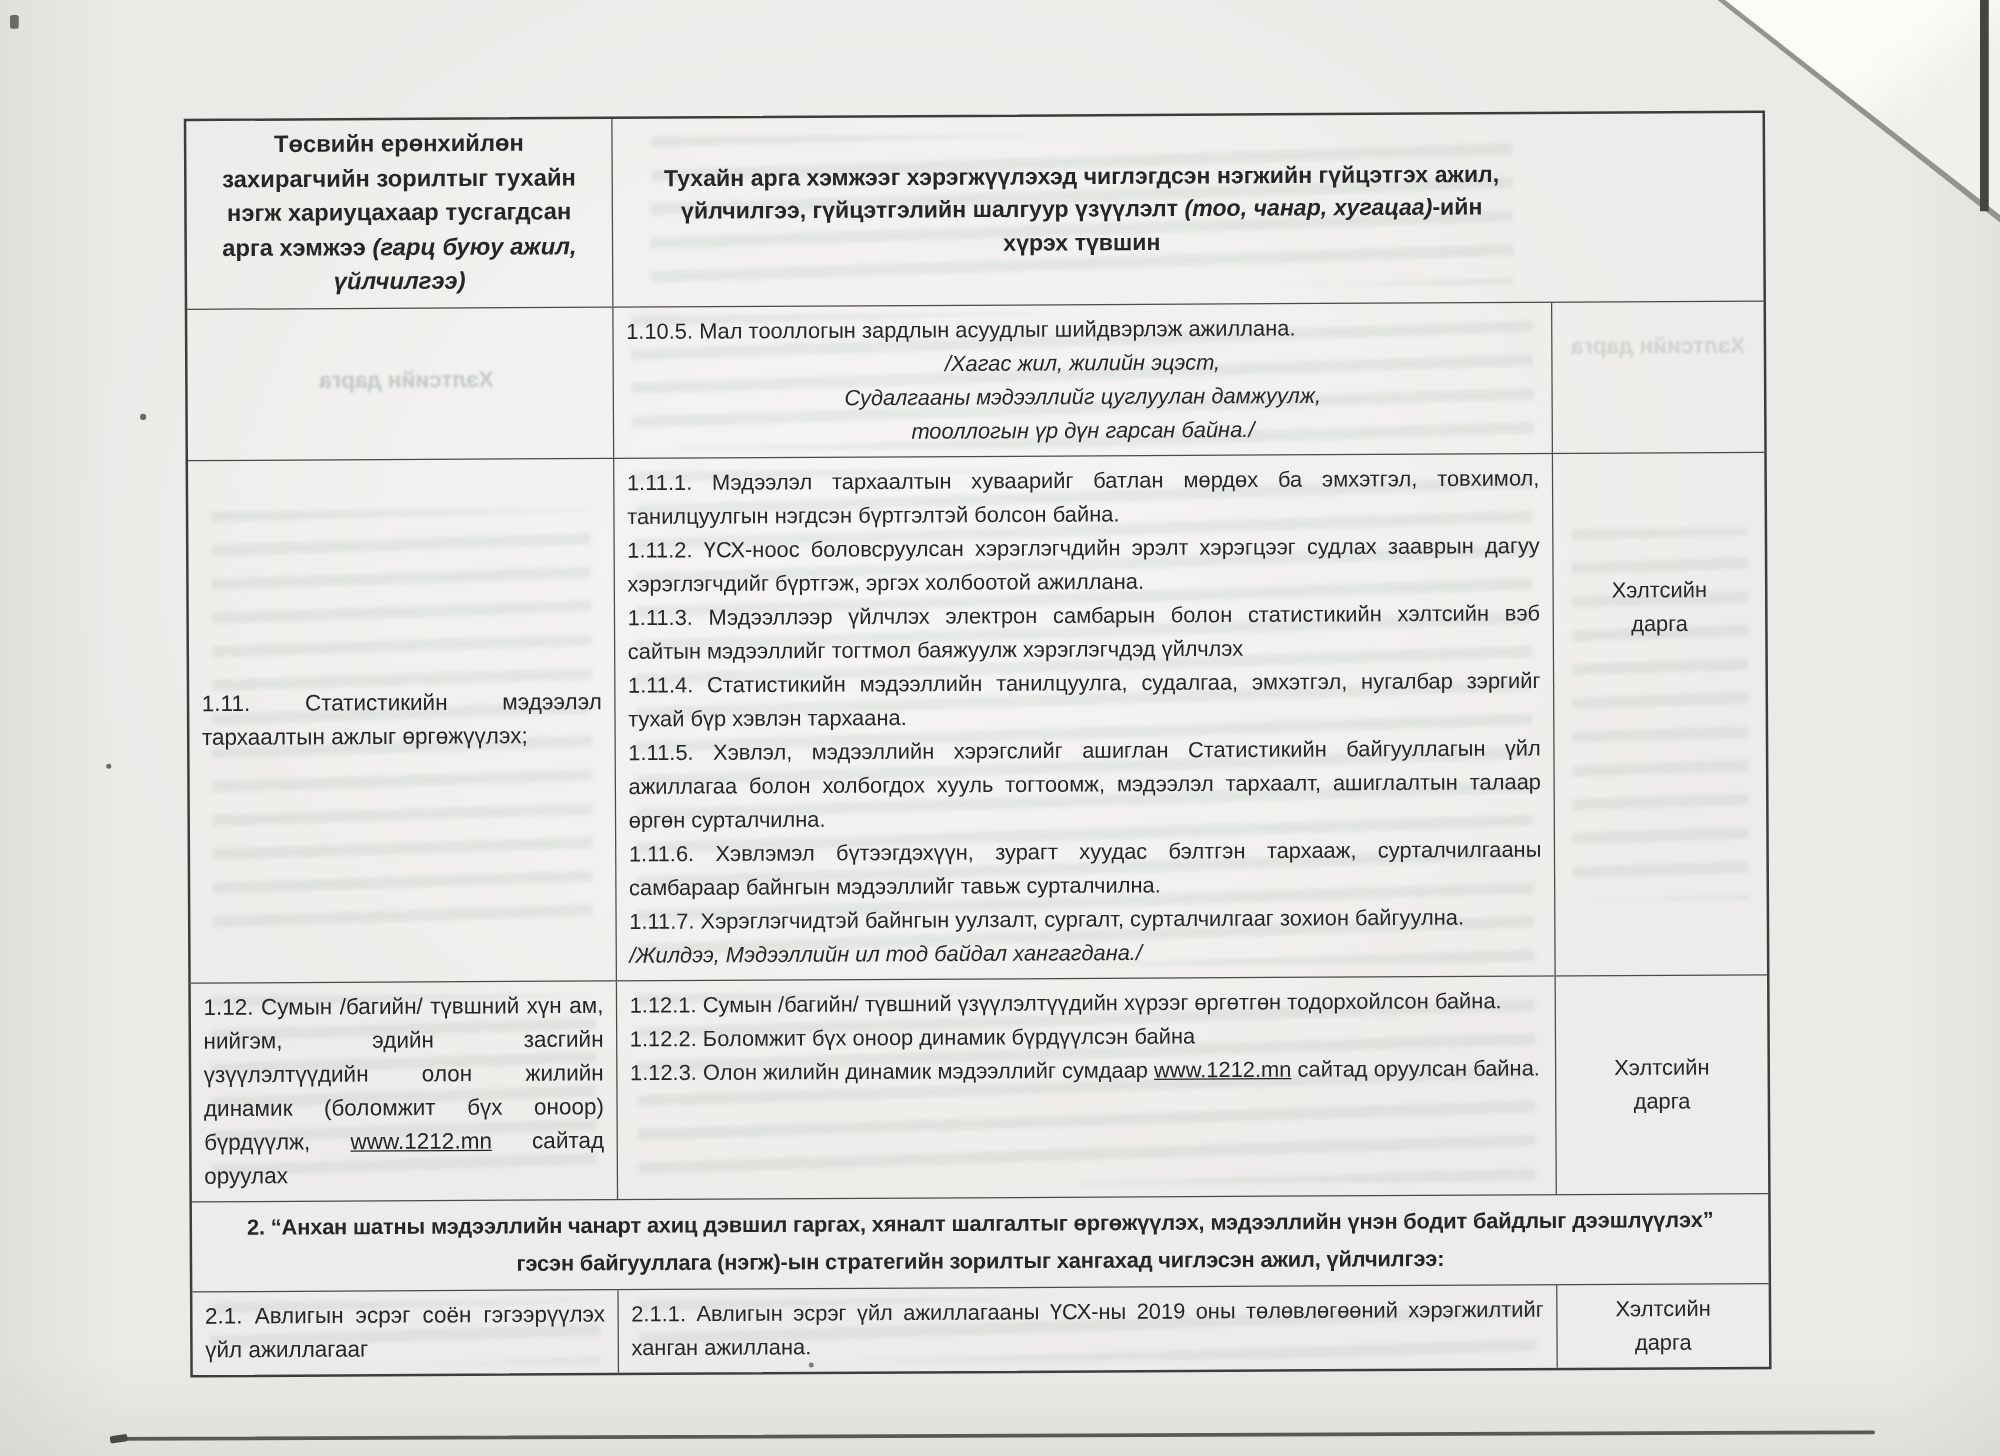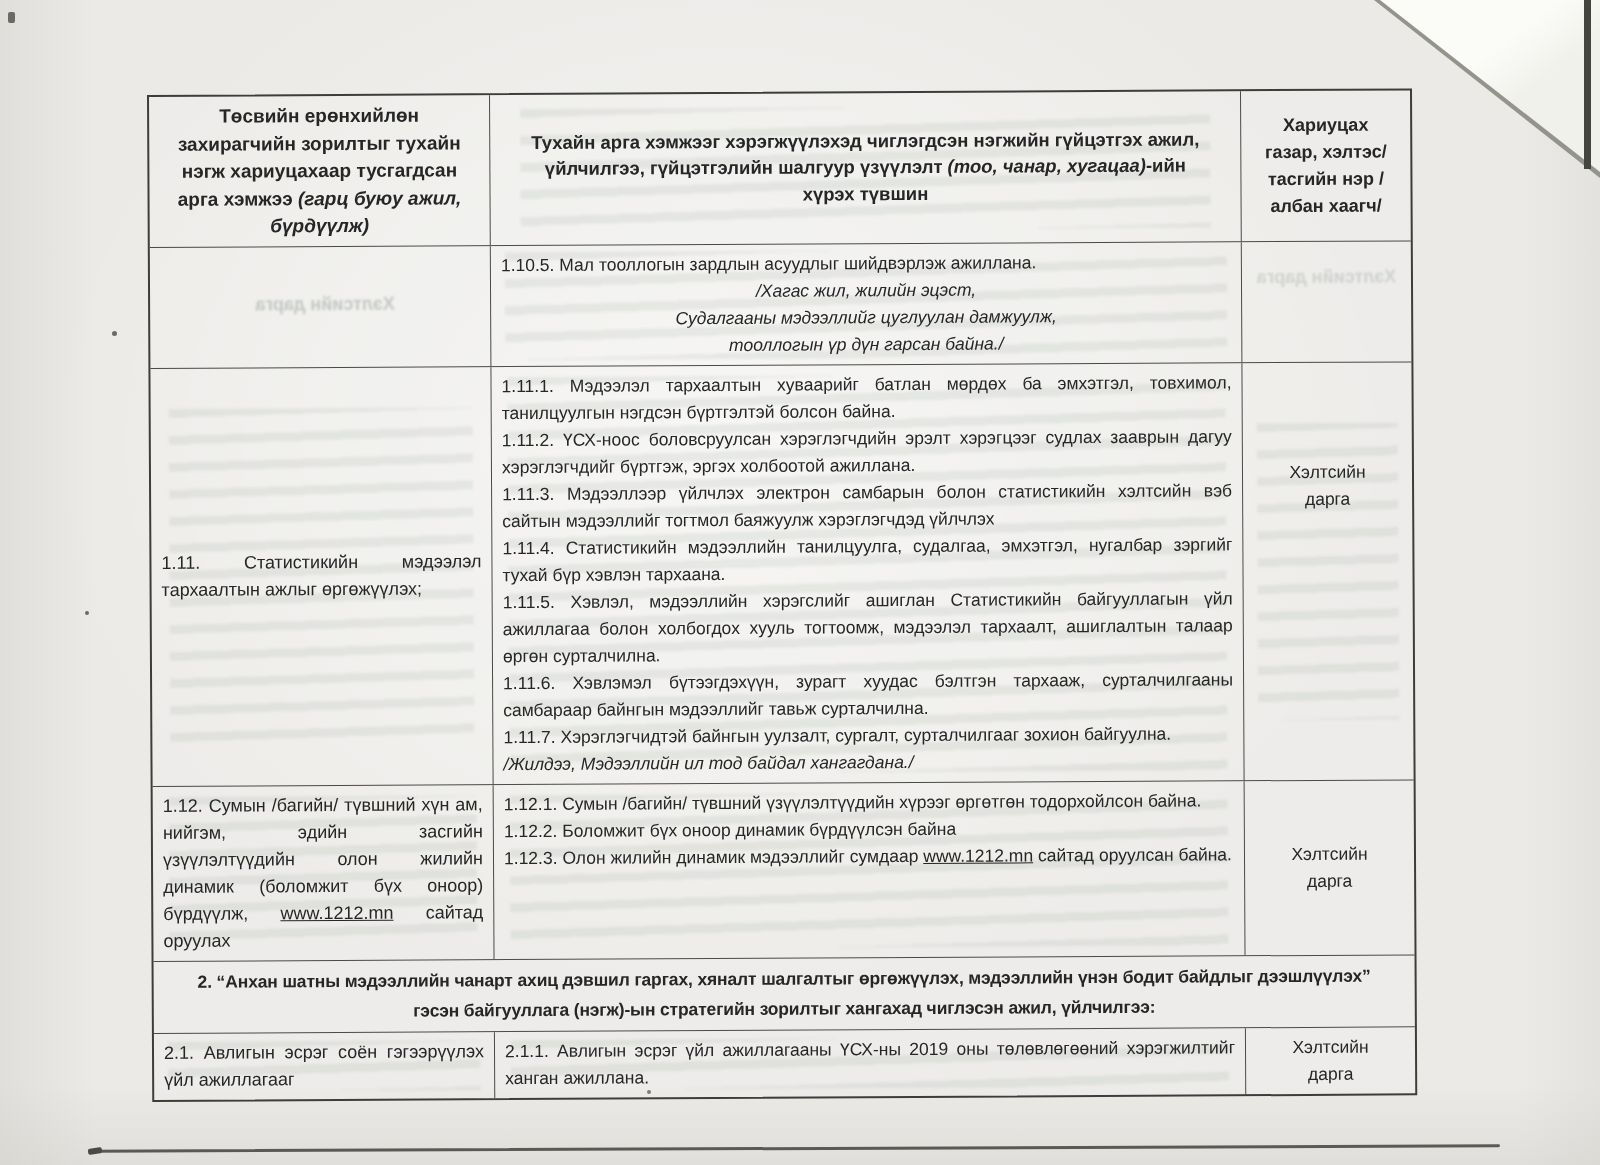--- a/index.html
+++ b/index.html
@@ -80,28 +80,25 @@
 <div class="bottom-blob"></div>
 <div class="speck s1"></div>
 <div class="speck s2"></div>
 <div class="speck s3"></div>
 <div class="speck s4"></div>
 
 <div class="doc-table">
 
   <div class="row h-header">
     <div class="cell c-center hdr">
-      <div><span>Төсвийн ерөнхийлөн захирагчийн зорилтыг тухайн нэгж хариуцахаар тусгагдсан арга хэмжээ </span><span class="it">(гарц буюу ажил, бүрдүүлж)</span></div>
+      <div><span>Төсвийн ерөнхийлөн захирагчийн зорилтыг тухайн нэгж хариуцахаар тусгагдсан арга хэмжээ </span><span class="it">(гарц буюу ажил, үйлчилгээ)</span></div>
     </div>
     <div class="cell c-center hdr" style="font-size:18.5px;padding:6px 26px;">
       <div class="ghost-lines" style="inset:14px 30px;"></div>
       <div style="position:relative;"><span>Тухайн арга хэмжээг хэрэгжүүлэхэд чиглэгдсэн нэгжийн гүйцэтгэх ажил, үйлчилгээ, гүйцэтгэлийн шалгуур үзүүлэлт </span><span class="it">(тоо, чанар, хугацаа)</span><span>-ийн хүрэх түвшин</span></div>
-    </div>
-    <div class="cell c-center">
-      <div class="hdr3">Хариуцах газар, хэлтэс/ тасгийн нэр /албан хаагч/</div>
     </div>
   </div>
 
   <div class="row h-r1">
     <div class="cell">
       <div class="ghost-text" style="left:30px;right:20px;top:42px;">Хэлтсийн дарга</div>
     </div>
     <div class="cell mid body-txt">
       <div class="ghost-lines" style="inset:6px 14px;"></div>
       <div style="position:relative;">

